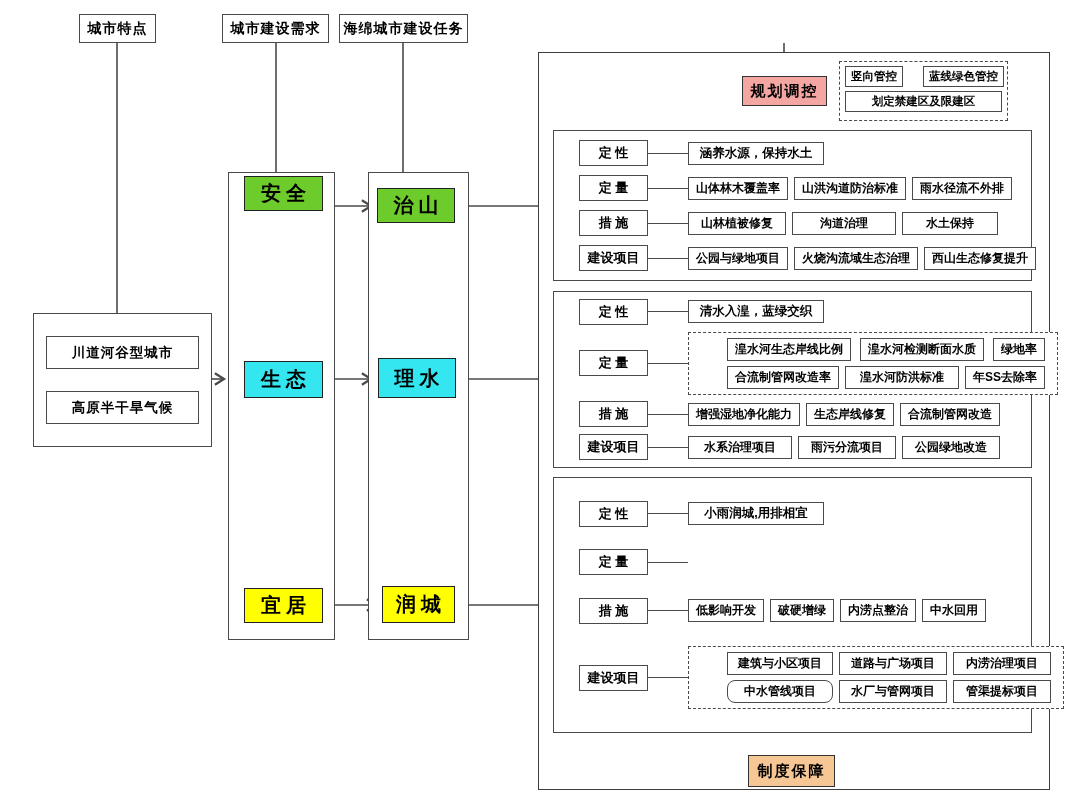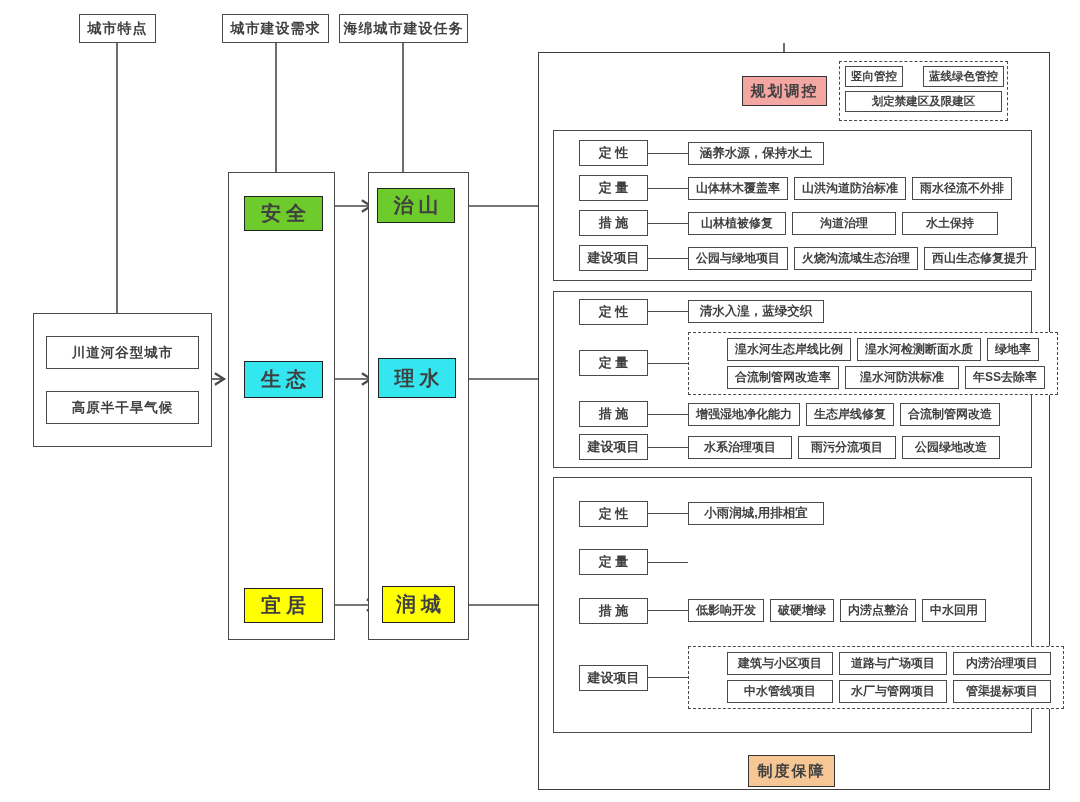--- a/index.html
+++ b/index.html
@@ -1,19 +1,19 @@
 <!DOCTYPE html>
 <html><head>
 <meta charset="utf-8">
 <style>
   html,body{margin:0;padding:0;background:#ffffff;}
   .canvas{
     position:relative;width:1080px;height:802px;background:#ffffff;
     font-family:"Liberation Sans","DejaVu Sans",sans-serif;
-    color:#404040;overflow:hidden;
+    color:#000000;overflow:hidden;
   }
   .canvas svg.wires{position:absolute;left:0;top:0;z-index:1;pointer-events:none;}
   .abs{position:absolute;z-index:2;box-sizing:border-box;}
   .box{
     border:1.5px solid #4a4a4a;background:#ffffff;
     display:flex;align-items:center;justify-content:center;
     font-weight:bold;box-sizing:border-box;
   }
   .hdr{font-size:14px;letter-spacing:1px;}
   .bigbox{font-size:20px;letter-spacing:5px;padding-left:5px;border:1.7px solid #222;}
@@ -32,21 +32,21 @@
   .link{flex:none;width:40px;height:0;border-top:1.6px solid #4a4a4a;}
   .cells{display:flex;align-items:center;}
   .cell{
     border:1.5px solid #4a4a4a;background:#fff;
     padding:3px 7px;margin-right:6px;
     font-weight:bold;font-size:12px;white-space:nowrap;line-height:15px;
     text-align:center;
   }
   .cell.goal{min-width:120px;font-size:12.5px;}
   .dashed-group{border:1.6px dashed #4a4a4a;padding:5px 6px;display:flex;flex-direction:column;gap:5px;background:#fff;}
-  .dashed-group .cells{justify-content:flex-start;padding-left:32px;}
+  .dashed-group .cells{justify-content:space-between;padding-left:32px;}
   .plan-sub{border:1.6px dashed #4a4a4a;padding:4px 5px;display:flex;flex-direction:column;gap:4px;background:#fff;}
   .plan-sub .prow{display:flex;gap:20px;}
   .plan-cell{border:1.5px solid #4a4a4a;background:#fff;font-weight:bold;font-size:11.5px;padding:2px 5px;display:flex;align-items:center;justify-content:center;white-space:nowrap;}
   .plan-cell.grow{flex:1;}
   .midbox{font-size:15px;letter-spacing:2px;border:1.7px solid #333;}
 </style>
 </head>
 <body>
 
 <div class="canvas">
@@ -88,21 +88,21 @@
   <div class="abs box hdr" style="left:222px;top:14px;width:107px;height:29px;">城市建设需求</div>
   <div class="abs box hdr" style="left:339px;top:14px;width:129px;height:29px;">海绵城市建设任务</div>
   <div class="abs box hdr" style="left:716px;top:14px;width:137px;height:29px;margin-top:48px;">海绵城市建设措施</div>
 
   <div class="abs container feature-group" style="left:33px;top:313px;width:179px;height:134px;">
     <div class="feature-item">川道河谷型城市</div>
     <div class="feature-item">高原半干旱气候</div>
   </div>
 
   <div class="abs container" style="left:228px;top:172px;width:107px;height:468px;"></div>
-  <div class="abs box bigbox fill-green" style="left:244px;top:196px;width:79px;height:35px;">安全</div>
+  <div class="abs box bigbox fill-green" style="left:244px;top:176px;width:79px;height:35px;">安全</div>
   <div class="abs box bigbox fill-cyan" style="left:244px;top:361px;width:79px;height:37px;">生态</div>
   <div class="abs box bigbox fill-yellow" style="left:244px;top:588px;width:79px;height:35px;">宜居</div>
 
   <div class="abs container" style="left:368px;top:172px;width:101px;height:468px;"></div>
   <div class="abs box bigbox fill-green" style="left:377px;top:188px;width:78px;height:35px;">治山</div>
   <div class="abs box bigbox fill-cyan" style="left:378px;top:358px;width:78px;height:40px;">理水</div>
   <div class="abs box bigbox fill-yellow" style="left:382px;top:586px;width:73px;height:37px;">润城</div>
 
   <div class="abs outer-measure" style="left:538px;top:52px;width:512px;height:738px;"></div>
 
@@ -217,21 +217,21 @@
     <div class="srow">
       <div class="rlabel">建设项目</div>
       <div class="link"></div>
       <div class="dashed-group">
         <div class="cells">
           <div class="cell" style="min-width:90px;">建筑与小区项目</div>
           <div class="cell" style="min-width:92px;">道路与广场项目</div>
           <div class="cell" style="min-width:82px;">内涝治理项目</div>
         </div>
         <div class="cells">
-          <div class="cell" style="min-width:90px;">中水管线项目</div>
+          <div class="cell" style="min-width:90px;border-radius:8px;">中水管线项目</div>
           <div class="cell" style="min-width:92px;">水厂与管网项目</div>
           <div class="cell" style="min-width:82px;">管渠提标项目</div>
         </div>
       </div>
     </div>
   </div>
 
   <div class="abs box midbox fill-orange" style="left:748px;top:755px;width:87px;height:32px;">制度保障</div>
 
 </div>

